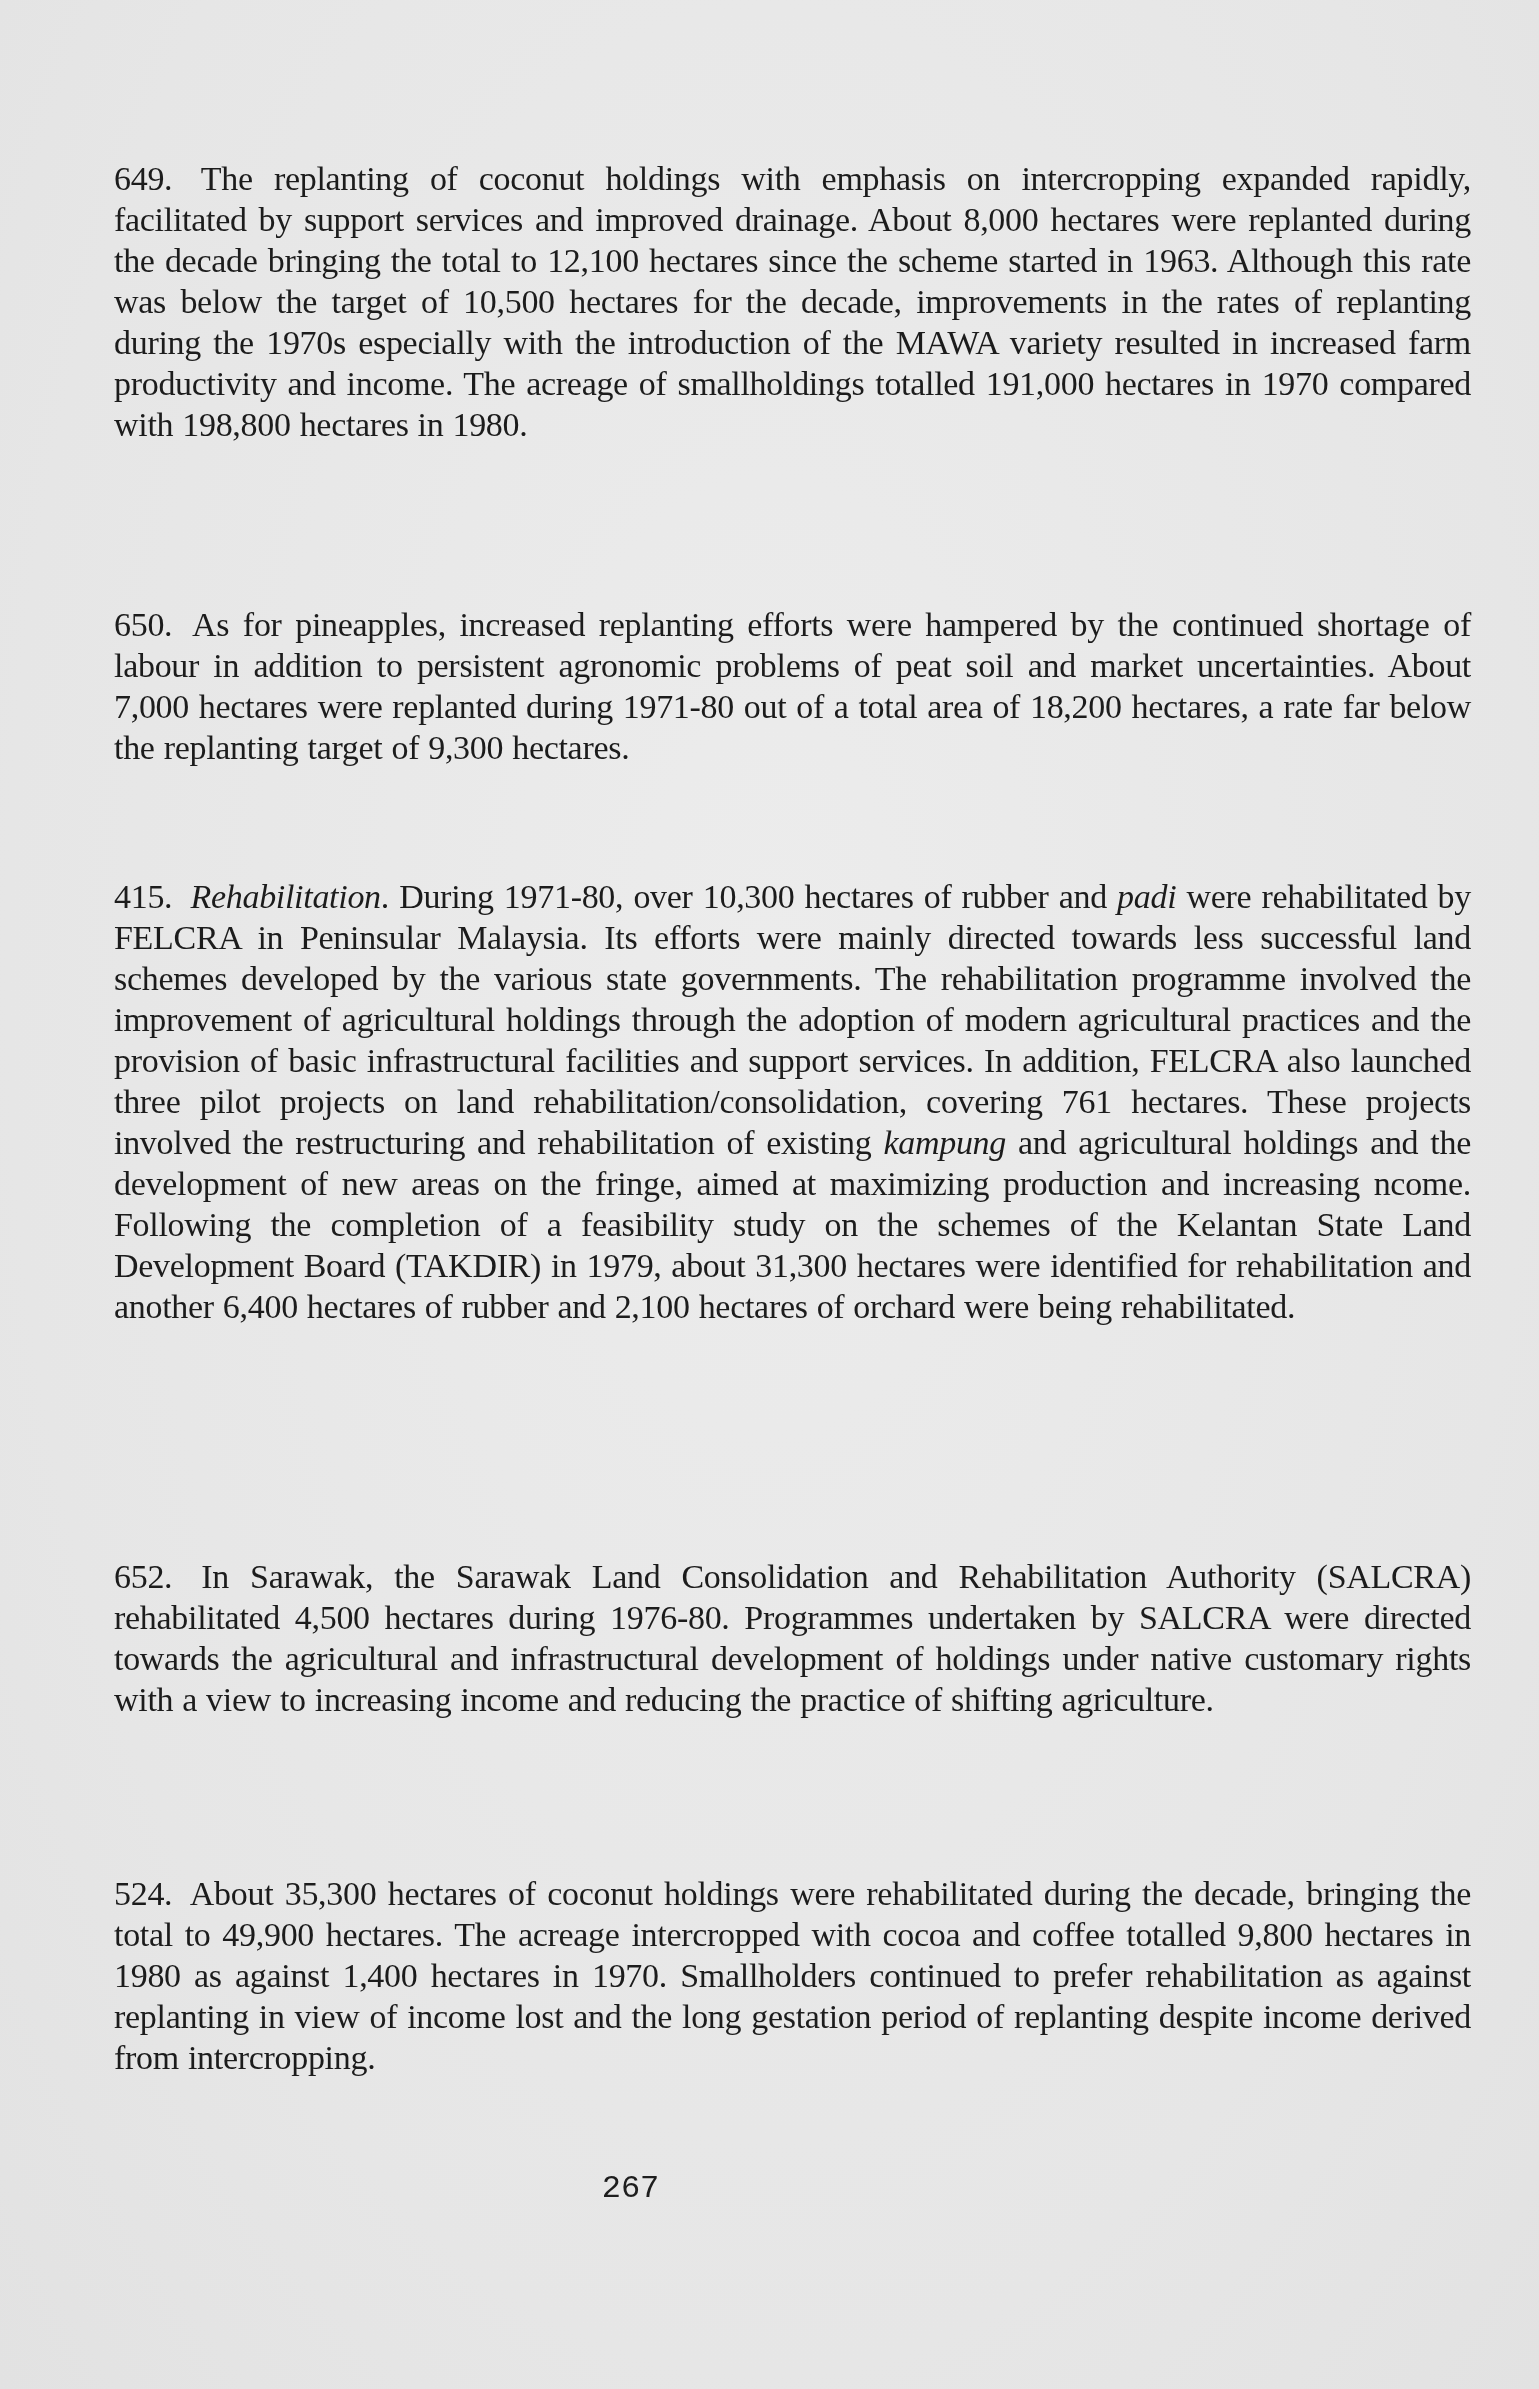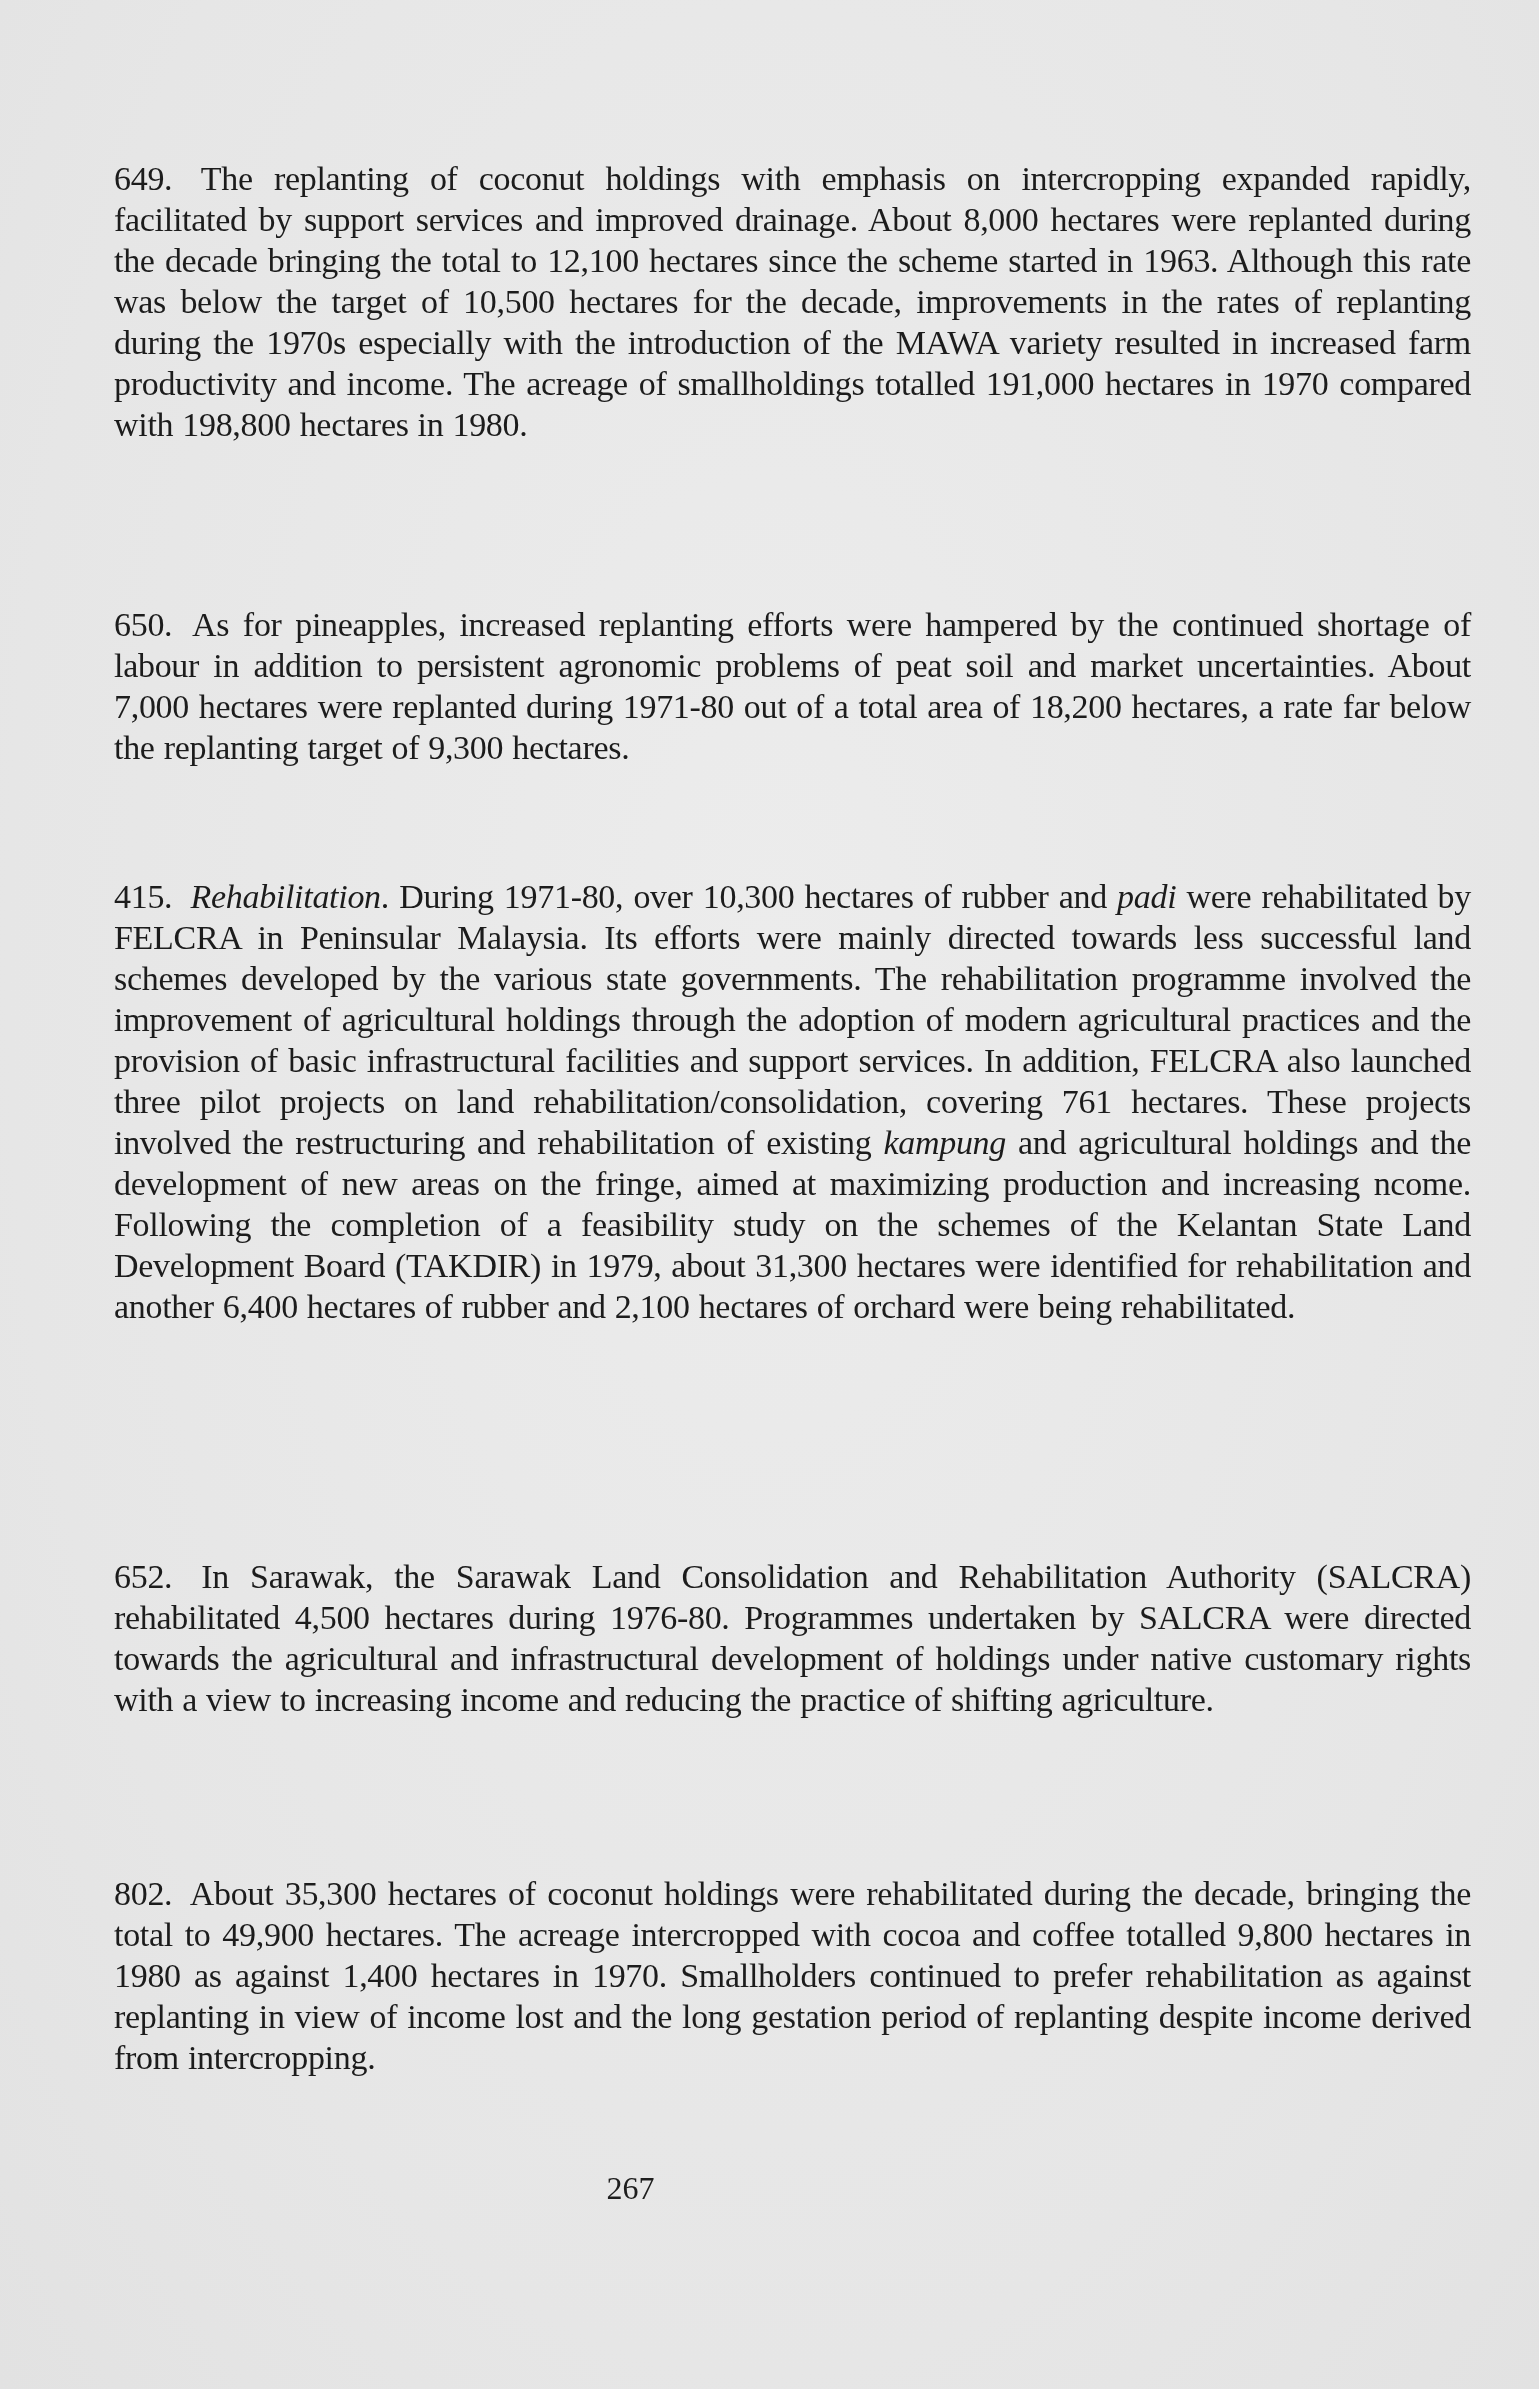--- a/index.html
+++ b/index.html
@@ -48,20 +48,21 @@
     #p653 { position: absolute; top: 1715px; }
     .page-number {
       position: absolute;
       left: 0;
       width: 1261px;
       top: 2170px;
       text-align: center;
       font-size: 32px;
       line-height: 37px;
       color: #1e1e1e;
+      font-family: Liberation Mono, monospace;
     }
   </style>
 </head>
 <body>
 
 <div class="page">
 
   <p class="para" id="p649">
     <span class="num">649.</span>
     <span>The replanting of coconut holdings with emphasis on intercropping expanded rapidly, facilitated by support services and improved drainage. About 8,000 hectares were replanted during the decade bringing the total to 12,100 hectares since the scheme started in 1963. Although this rate was below the target of 10,500 hectares for the decade, improvements in the rates of replanting during the 1970s especially with the introduction of the MAWA variety resulted in increased farm productivity and income. The acreage of smallholdings totalled 191,000 hectares in 1970 compared with 198,800 hectares in 1980.</span>
@@ -76,20 +77,20 @@
     <span class="num">415.</span>
     <em>Rehabilitation</em><span>. During 1971-80, over 10,300 hectares of rubber and </span><em>padi</em><span> were rehabilitated by FELCRA in Peninsular Malaysia. Its efforts were mainly directed towards less successful land schemes developed by the various state governments. The rehabilitation programme involved the improvement of agricultural holdings through the adoption of modern agri­cultural practices and the provision of basic infrastructural facilities and support services. In addition, FELCRA also launched three pilot projects on land rehabilitation/consolidation, covering 761 hectares. These projects involved the restructuring and rehabilitation of existing </span><em>kampung</em><span> and agri­cultural holdings and the development of new areas on the fringe, aimed at maximizing production and increasing ncome. Following the completion of a feasibility study on the schemes of the Kelantan State Land Development Board (TAKDIR) in 1979, about 31,300 hectares were identified for rehabi­litation and another 6,400 hectares of rubber and 2,100 hectares of orchard were being rehabilitated.</span>
   </p>
 
   <p class="para" id="p652">
     <span class="num">652.</span>
     <span>In Sarawak, the Sarawak Land Consolidation and Rehabilitation Authority (SALCRA) rehabilitated 4,500 hectares during 1976-80. Pro­grammes undertaken by SALCRA were directed towards the agricultural and infrastructural development of holdings under native customary rights with a view to increasing income and reducing the practice of shifting agri­culture.</span>
   </p>
 
   <p class="para" id="p653">
-    <span class="num">802.</span>
+    <span class="num">524.</span>
     <span>About 35,300 hectares of coconut holdings were rehabilitated during the decade, bringing the total to 49,900 hectares. The acreage intercropped with cocoa and coffee totalled 9,800 hectares in 1980 as against 1,400 hectares in 1970. Smallholders continued to prefer rehabilitation as against replanting in view of income lost and the long gestation period of replanting despite income derived from intercropping.</span>
   </p>
 
 </div>
 
 <div class="page-number">267</div>
 
 
 </body></html>

